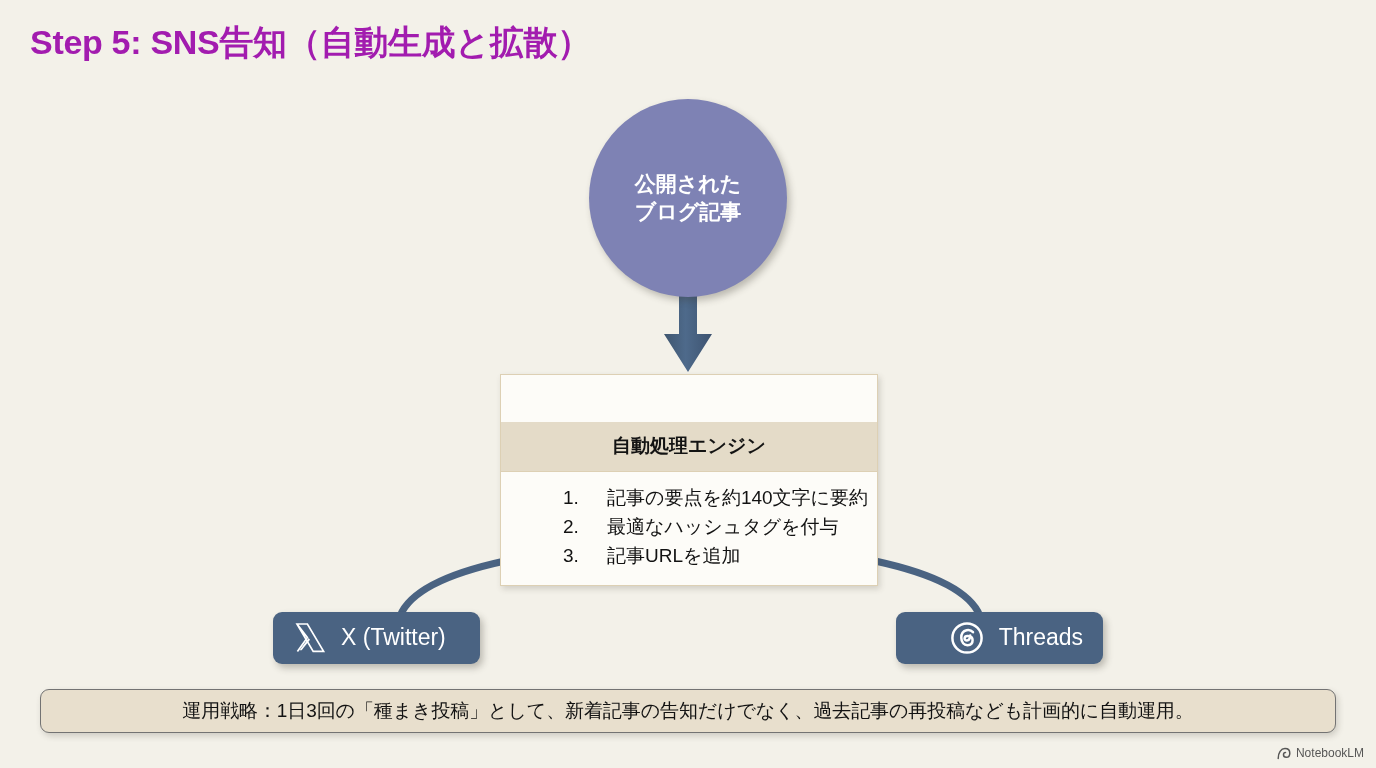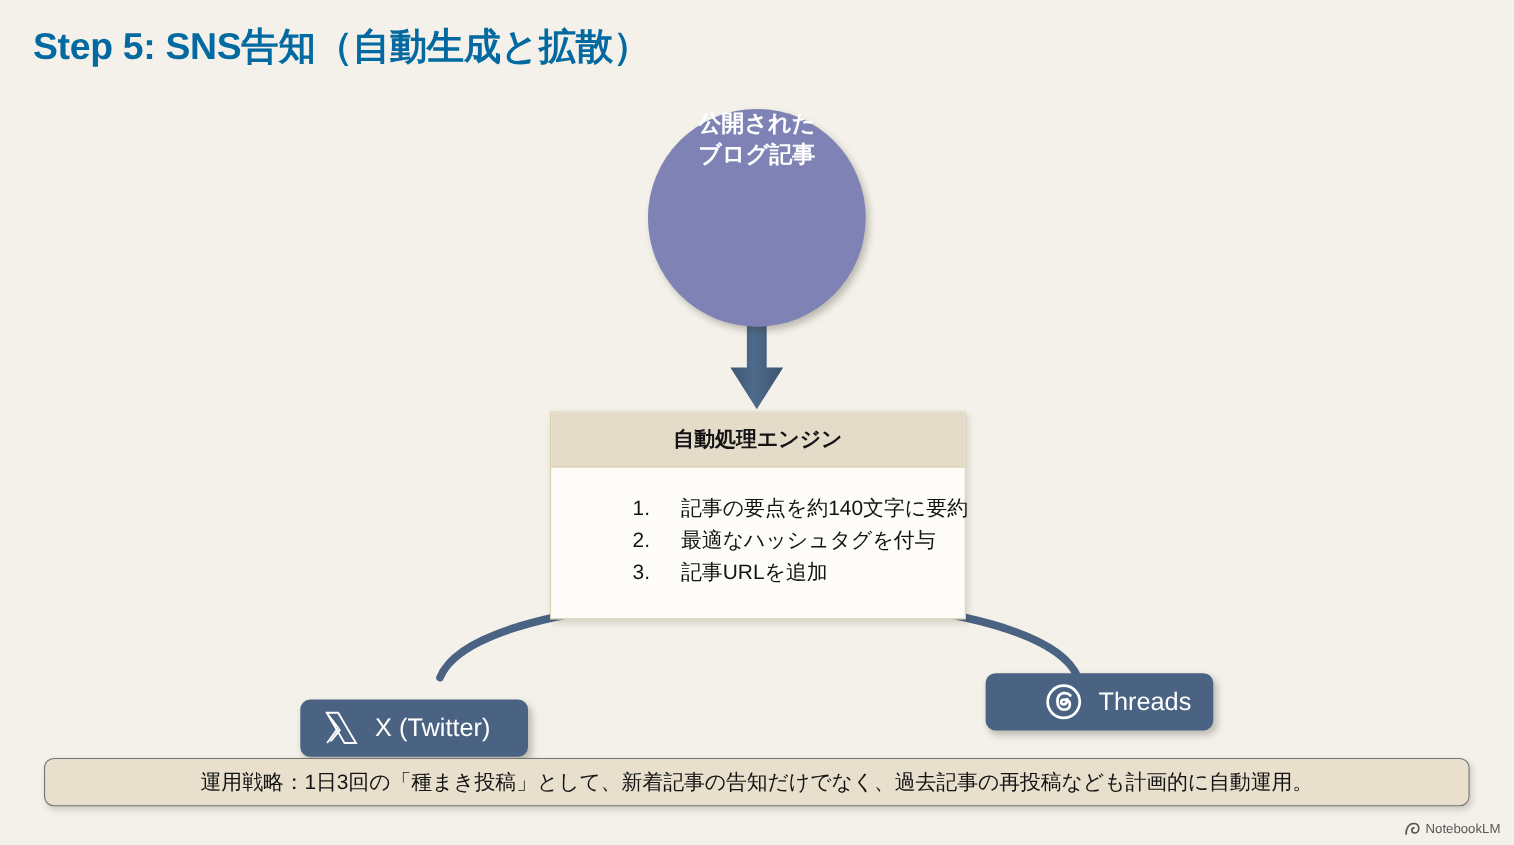--- a/index.html
+++ b/index.html
@@ -20,39 +20,39 @@
     height: 768px;
   }
 
   
   .title {
     position: absolute;
     left: 30px;
     top: 20px;
     font-size: 34px;
     font-weight: bold;
-    color: #0369a1;
+    color: #a21caf;
     letter-spacing: -0.3px;
     white-space: nowrap;
   }
 
   
   .circle-node {
     position: absolute;
     left: 589px;
     top: 99px;
     width: 198px;
     height: 198px;
     border-radius: 50%;
     background: #7e82b4;
     box-shadow: 3px 4px 7px rgba(60,55,45,0.30);
     display: flex;
     flex-direction: column;
     align-items: center;
-    justify-content: flex-start;
+    justify-content: center;
     color: #ffffff;
     font-weight: bold;
     font-size: 21px;
     line-height: 1.35;
     text-align: center;
     z-index: 4;
   }
 
   
   .down-arrow {
@@ -76,26 +76,27 @@
     z-index: 3;
   }
   .engine-header {
     background: #e4dbc8;
     border-bottom: 1px solid #ddd0b4;
     text-align: center;
     font-size: 19px;
     font-weight: bold;
     color: #131313;
     padding: 11px 0 12px 0;
+    margin-top: 47px;
   }
   .engine-body {
     padding: 12px 0 14px 0;
   }
   .engine-body ol {
-    margin: 12px;
+    margin: 0;
     padding: 0 0 0 62px;
     list-style: none;
     counter-reset: eng;
   }
   .engine-body li {
     counter-increment: eng;
     position: relative;
     font-size: 19px;
     color: #121212;
     line-height: 1.52;
@@ -135,21 +136,21 @@
     color: #ffffff;
     font-size: 23px;
     z-index: 4;
     box-sizing: border-box;
   }
   .social-btn .btn-label {
     white-space: nowrap;
     line-height: 1;
     padding-bottom: 2px;
   }
-  #btn-x      { left: 273px; top: 612px; width: 207px; margin-top: 24px; }
+  #btn-x      { left: 273px; top: 612px; width: 207px; }
   #btn-threads{ left: 896px; top: 612px; width: 207px; justify-content: flex-end; }
   .brand-icon { flex: 0 0 auto; display: block; }
 
   
   .strategy-banner {
     position: absolute;
     left: 40px;
     top: 689px;
     width: 1296px;
     height: 44px;

